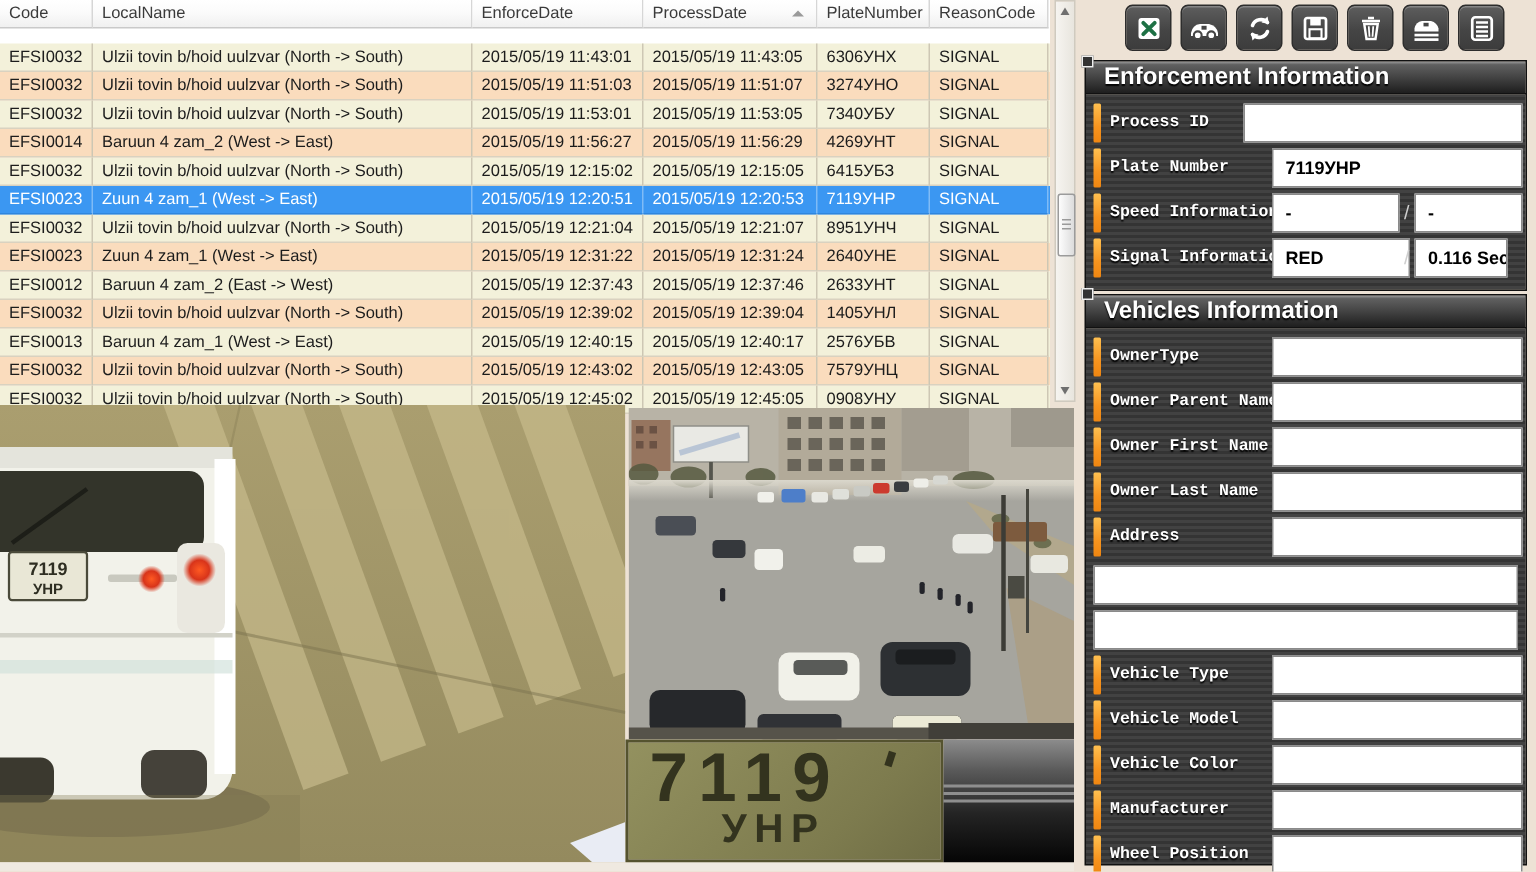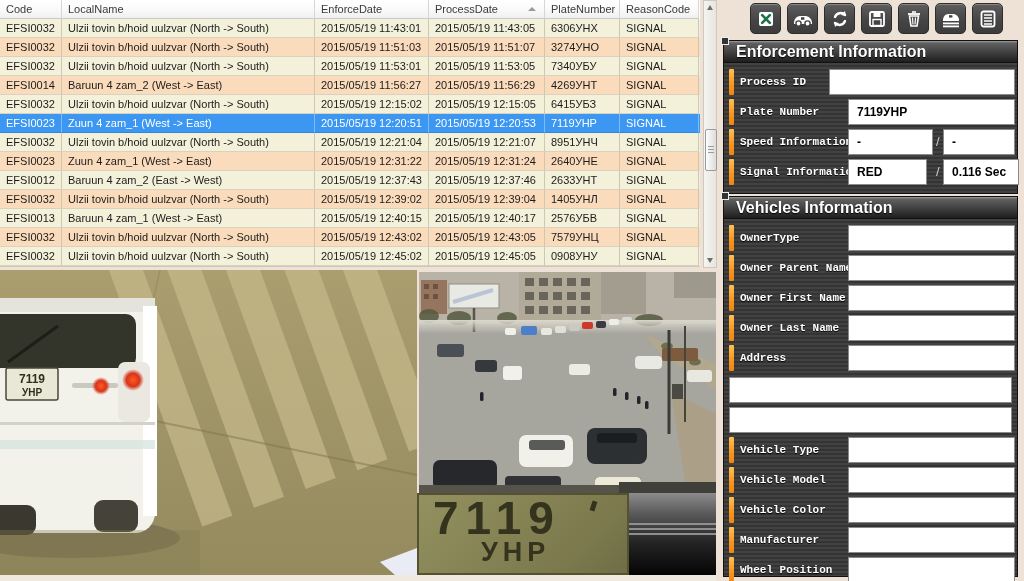--- a/index.html
+++ b/index.html
@@ -4,21 +4,21 @@
 <style>
   html,body{margin:0;padding:0;}
   body{
     width:1024px;height:581px;overflow:hidden;position:relative;
     background:#EDE2D5;
     font-family:"Liberation Sans", sans-serif;
     -webkit-font-smoothing:antialiased;
   }
   
   .table-area{position:absolute;left:0;top:0;width:700px;height:266px;background:#fff;border-bottom:1px solid #cfc8ba;}
-  .thead{display:flex;height:19px;align-items:flex-end;}
+  .thead{display:flex;height:29px;}
   .thcell{position:relative;box-sizing:border-box;height:19px;line-height:18px;
     background:linear-gradient(180deg,#ffffff 0%,#fbfbfb 45%,#f0f0f0 100%);
     border-right:1px solid #d6d6d6;border-bottom:1px solid #c9c9c9;
     font-size:11px;color:#3a3a3a;padding-left:6px;white-space:nowrap;overflow:hidden;}
   .sort-arrow{position:absolute;right:8px;top:7px;width:0;height:0;
     border-left:4px solid transparent;border-right:4px solid transparent;border-bottom:4px solid #9a9a9a;}
   .tbody{}
   .trow{display:flex;height:19px;cursor:default;}
   .trow.cream{background:#f3f1da;}
   .trow.peach{background:#fadcbd;}
@@ -282,23 +282,23 @@
     <div class="prow">
       <div class="accent"></div>
       <div class="plabel">Speed Information</div>
       <div class="pinput" style="left:124px;width:85px;">-</div>
       <div class="sep" style="left:212px;">/</div>
       <div class="pinput" style="left:219px;width:72px;">-</div>
     </div>
     <div class="prow">
       <div class="accent"></div>
       <div class="plabel">Signal Information</div>
-      <div class="pinput" style="left:124px;width:79px;">RED</div>
+      <div class="pinput" style="left:124px;width:92px;">RED</div>
       <div class="sep" style="left:212px;">/</div>
-      <div class="pinput" style="left:219px;width:76px;">0.116 Sec</div>
+      <div class="pinput" style="left:219px;width:62px;">0.116 Sec</div>
     </div>
   </div>
 </div>
 
 <div class="collapse-sq" style="left:721px;top:192px;"></div>
 <div class="panel" style="top:196px;">
   <div class="panel-header">Vehicles Information</div>
   <div class="panel-body" style="height:359px;padding-top:4px;">
     <div class="prow">
       <div class="accent"></div>

